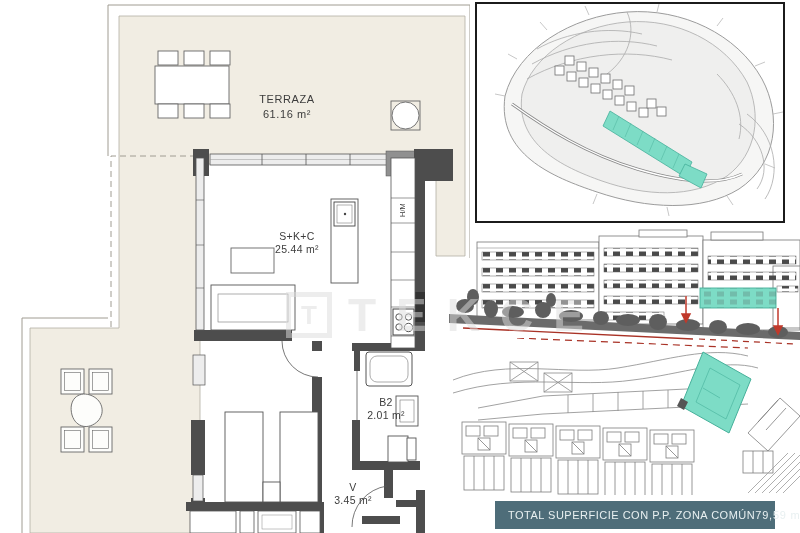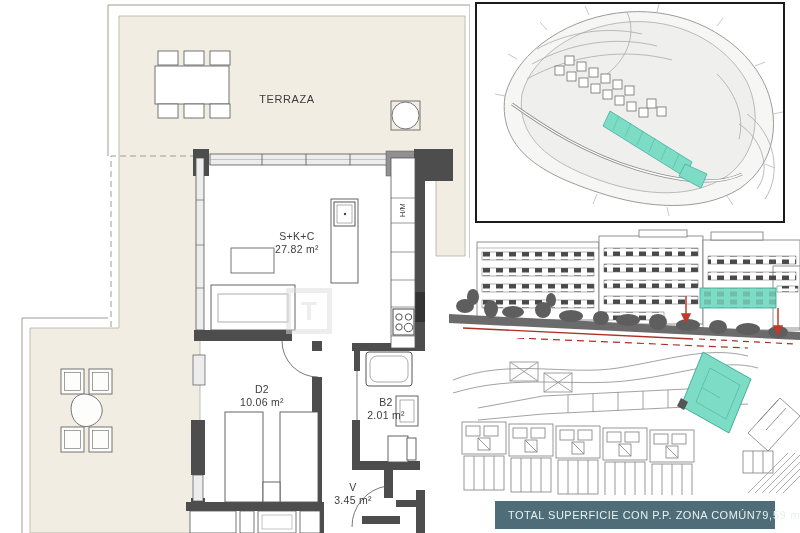--- a/index.html
+++ b/index.html
@@ -171,28 +171,25 @@
     </g>
 
     <g fill="#fff" stroke="#666" stroke-width="0.9">
       <rect x="391" y="101" width="29" height="29" fill="none"></rect>
       <circle cx="405.5" cy="115.5" r="13.5"></circle>
     </g>
   </svg>
 
   <div class="room-label big" style="left:227px;top:92px;width:120px">
     <span class="nm">TERRAZA</span>
+    <span class="ar">61.16 m²</span>
   </div>
   <div class="room-label" style="left:247px;top:230px;width:100px">
     <span class="nm">S+K+C</span>
-    <span class="ar">27.82 m²</span>
-  </div>
-  <div class="room-label" style="left:212px;top:383px;width:100px">
-    <span class="nm">D2</span>
-    <span class="ar">10.06 m²</span>
+    <span class="ar">25.44 m²</span>
   </div>
   <div class="room-label" style="left:336px;top:396px;width:100px">
     <span class="nm">B2</span>
     <span class="ar">2.01 m²</span>
   </div>
   <div class="room-label" style="left:303px;top:481px;width:100px">
     <span class="nm">V</span>
     <span class="ar">3.45 m²</span>
   </div>
   <div class="hm-label">H/M</div>
@@ -418,15 +415,16 @@
     </g>
   </svg>
 
   <div id="summary-bar">
     <span class="lbl">TOTAL SUPERFICIE CON P.P. ZONA COMÚN</span>
     <span class="val">79,59 m²</span>
   </div>
 
   <div id="watermark">
     <div class="logo">T</div>
+    <div class="brand">TEKCE</div>
   </div>
 
 </div>
 
 </body></html>

